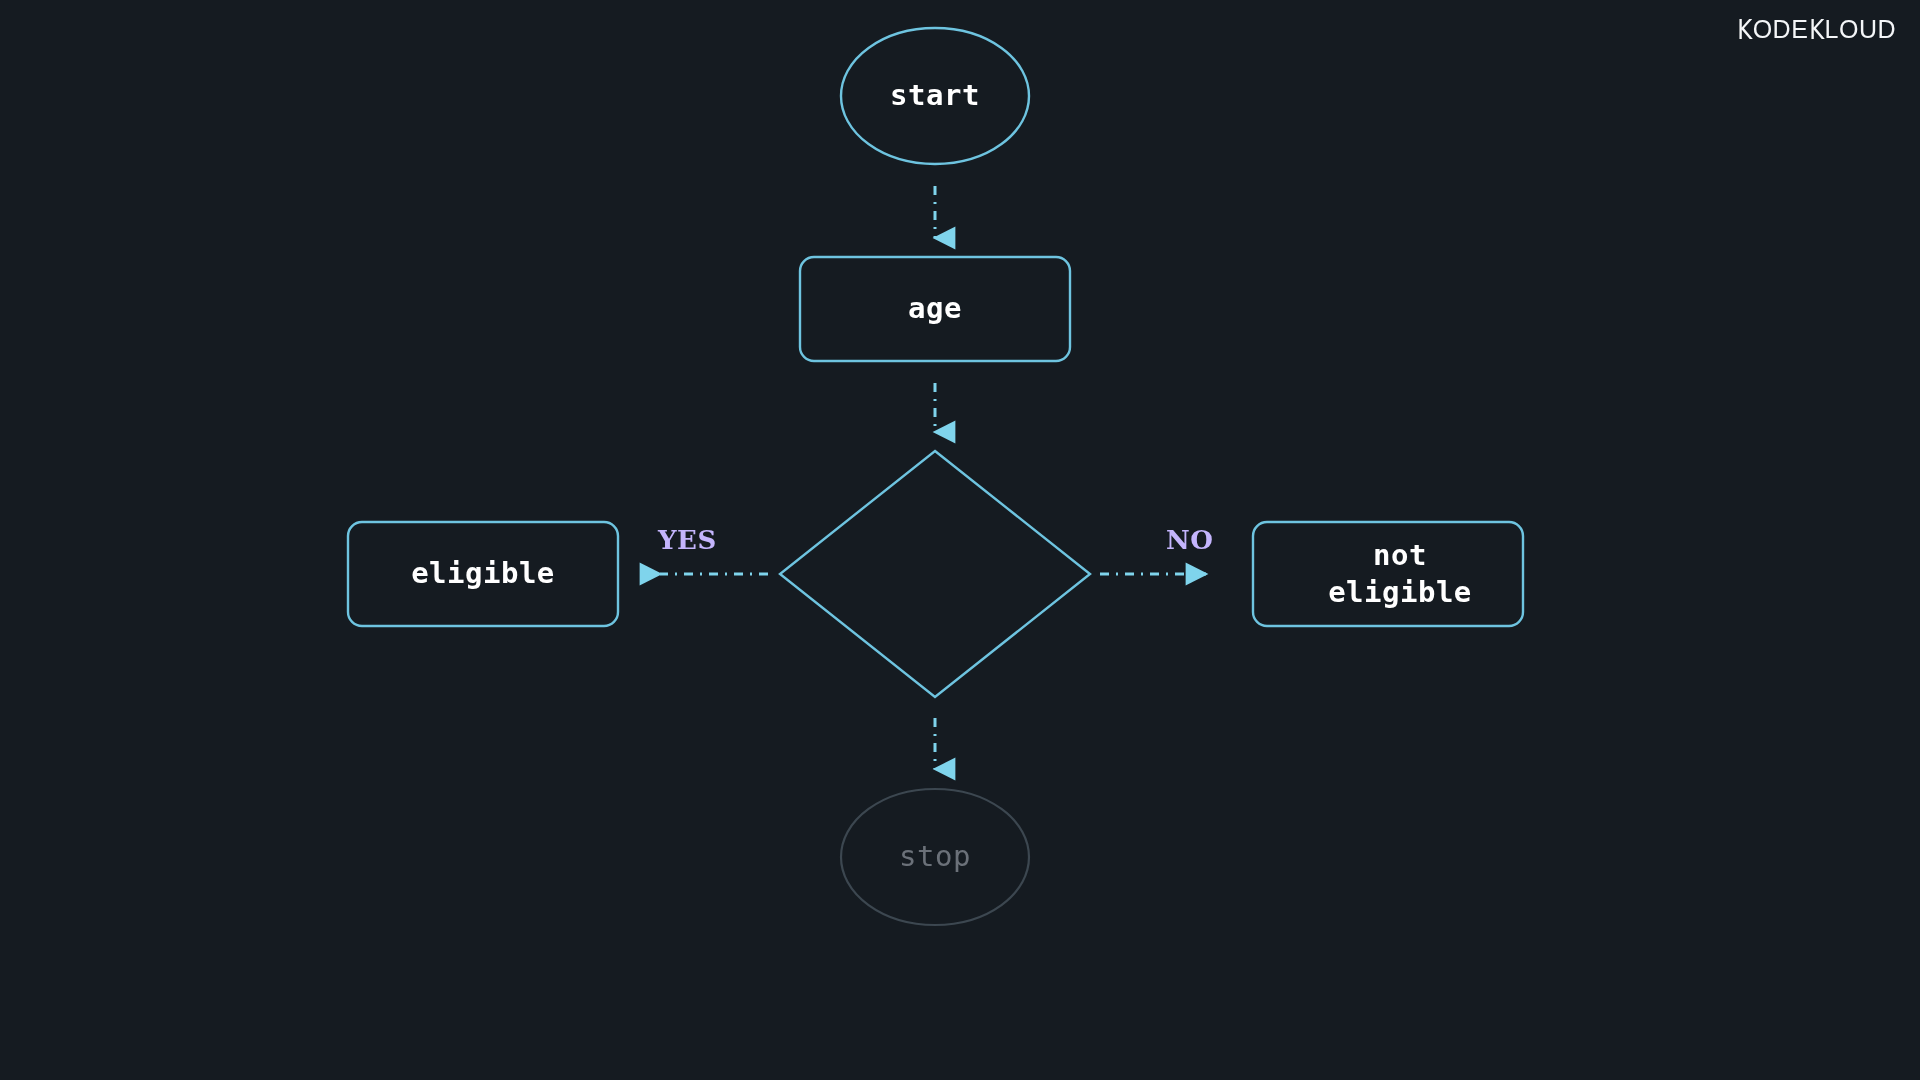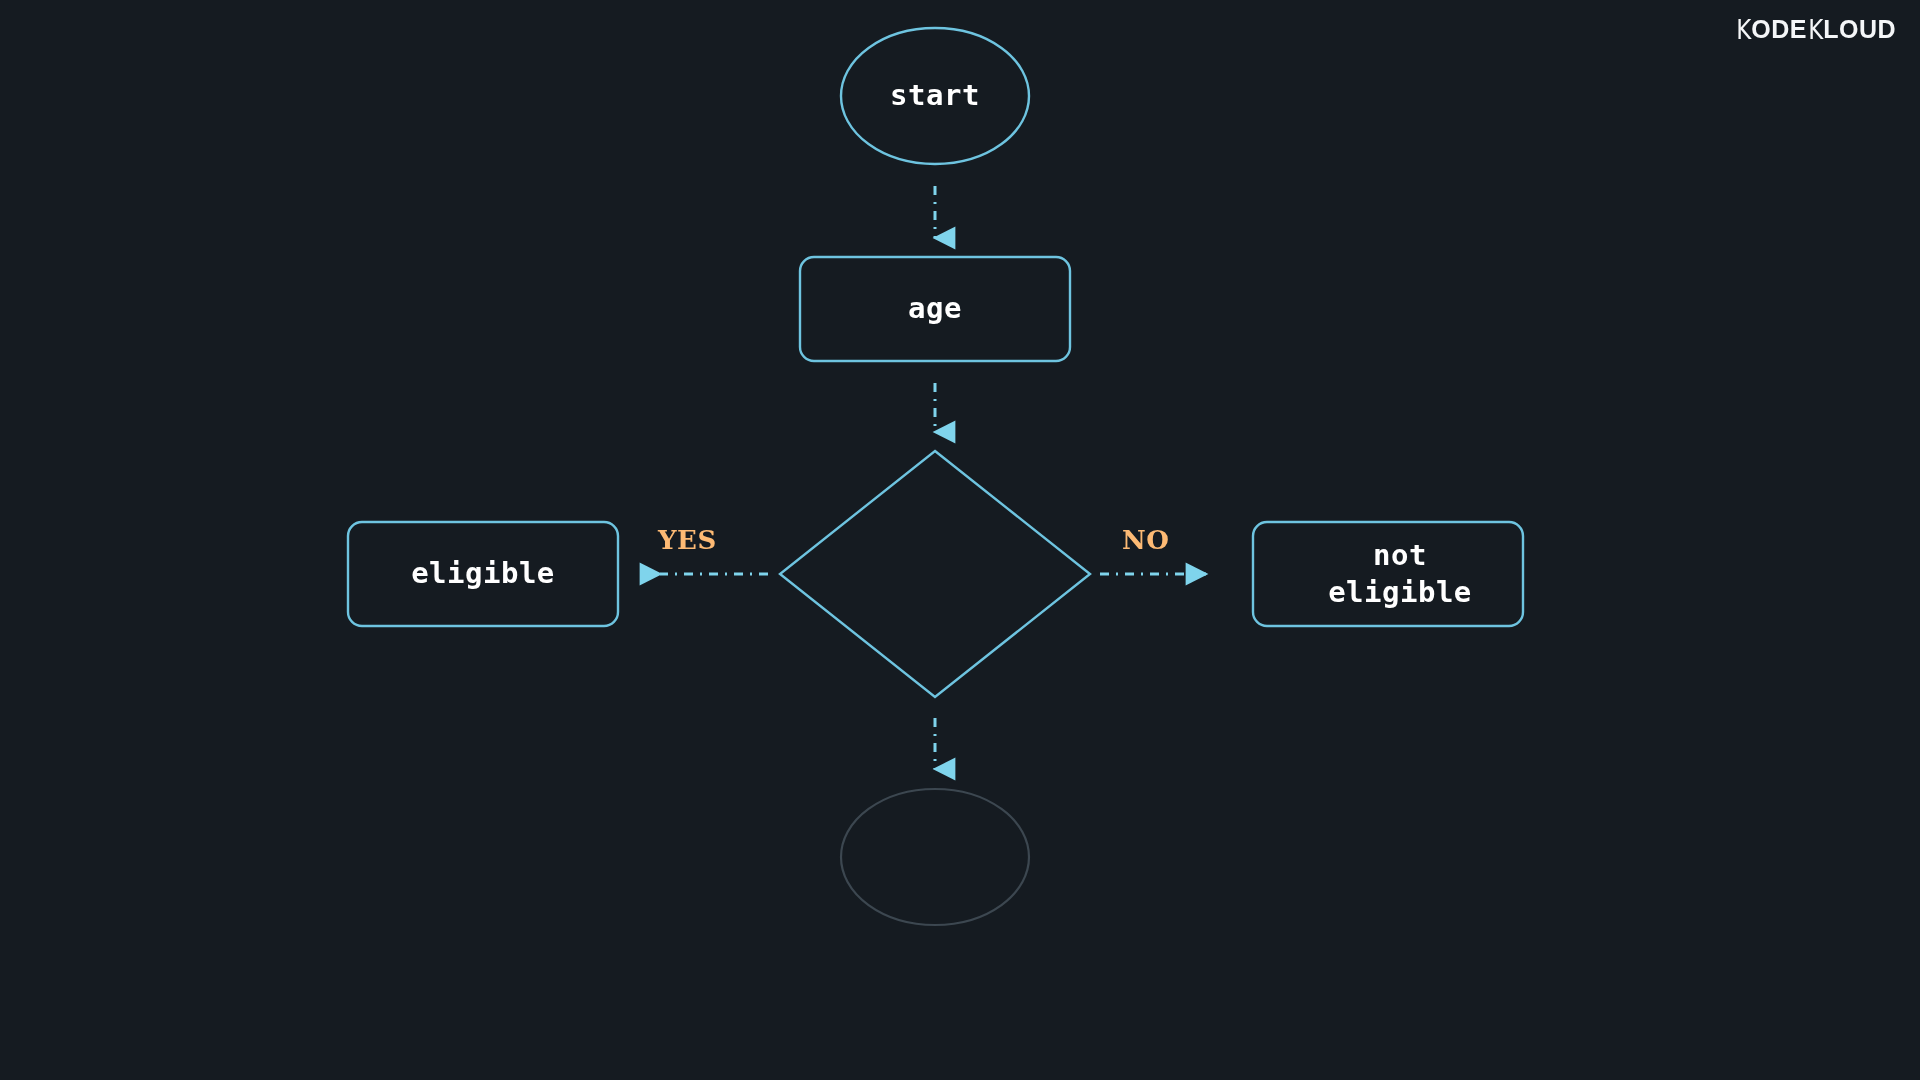--- a/index.html
+++ b/index.html
@@ -37,21 +37,21 @@
     font-size: 29px;
     font-weight: 700;
     letter-spacing: 0.5px;
     line-height: 1.28;
     white-space: pre;
     pointer-events: none;
   }
   .node-label.dim { color: #6b7179; font-weight: 400; }
   .edge-label {
     position: absolute;
-    color: #fdba74;
+    color: #c4b5fd;
     font-family: "DejaVu Serif", serif;
     font-size: 26px;
     font-weight: 700;
     letter-spacing: 0.5px;
     white-space: pre;
     pointer-events: none;
   }
 
   
   #brand-logo {
@@ -68,21 +68,21 @@
     letter-spacing: 0.5px;
   }
   #brand-logo .kmark {
     display: inline-block;
     font-family: "DejaVu Sans", sans-serif;
     font-weight: 400;
     font-size: 27px;
     transform: scaleX(0.85);
     margin-right: -2px;
   }
-  #brand-logo .word { font-weight: 700; }
+  #brand-logo .word { font-weight: 400; }
 </style>
 </head>
 <body>
 
 <div id="stage">
 
   <svg id="flow-svg" viewBox="0 0 1920 1080">
     <defs>
       <marker id="arrow-down" markerWidth="9" markerHeight="9" refX="4.2" refY="7.4" orient="auto" markerUnits="strokeWidth">
         <path d="M0.4,0.6 L8,0.6 L4.2,8.2 Z" fill="#7fd4ec"></path>
@@ -143,24 +143,25 @@
   <div class="node-label" style="left:841px; top:62px; width:188px; height:68px;">start</div>
 
   <div class="node-label" style="left:800px; top:257px; width:270px; height:104px;">age</div>
 
 
   <div class="node-label" style="left:348px; top:522px; width:270px; height:104px;">eligible</div>
 
   <div class="node-label" style="left:1253px; top:522px; width:270px; height:104px;margin-left:12px;">not
 eligible</div>
 
+  <div class="node-label dim" style="left:841px; top:823px; width:188px; height:68px;">stop</div>
 
   <div class="edge-label" style="left:658px; top:525px;">YES</div>
 
-  <div class="edge-label" style="left:1122px; top:525px;">NO</div>
+  <div class="edge-label" style="left:1166px; top:525px;">NO</div>
 
   <div id="brand-logo">
     <span class="kmark">K</span>
       <span class="word">ODE</span>
       <span class="kmark">K</span>
       <span class="word">LOUD</span>
   </div>
 
 </div>
 

